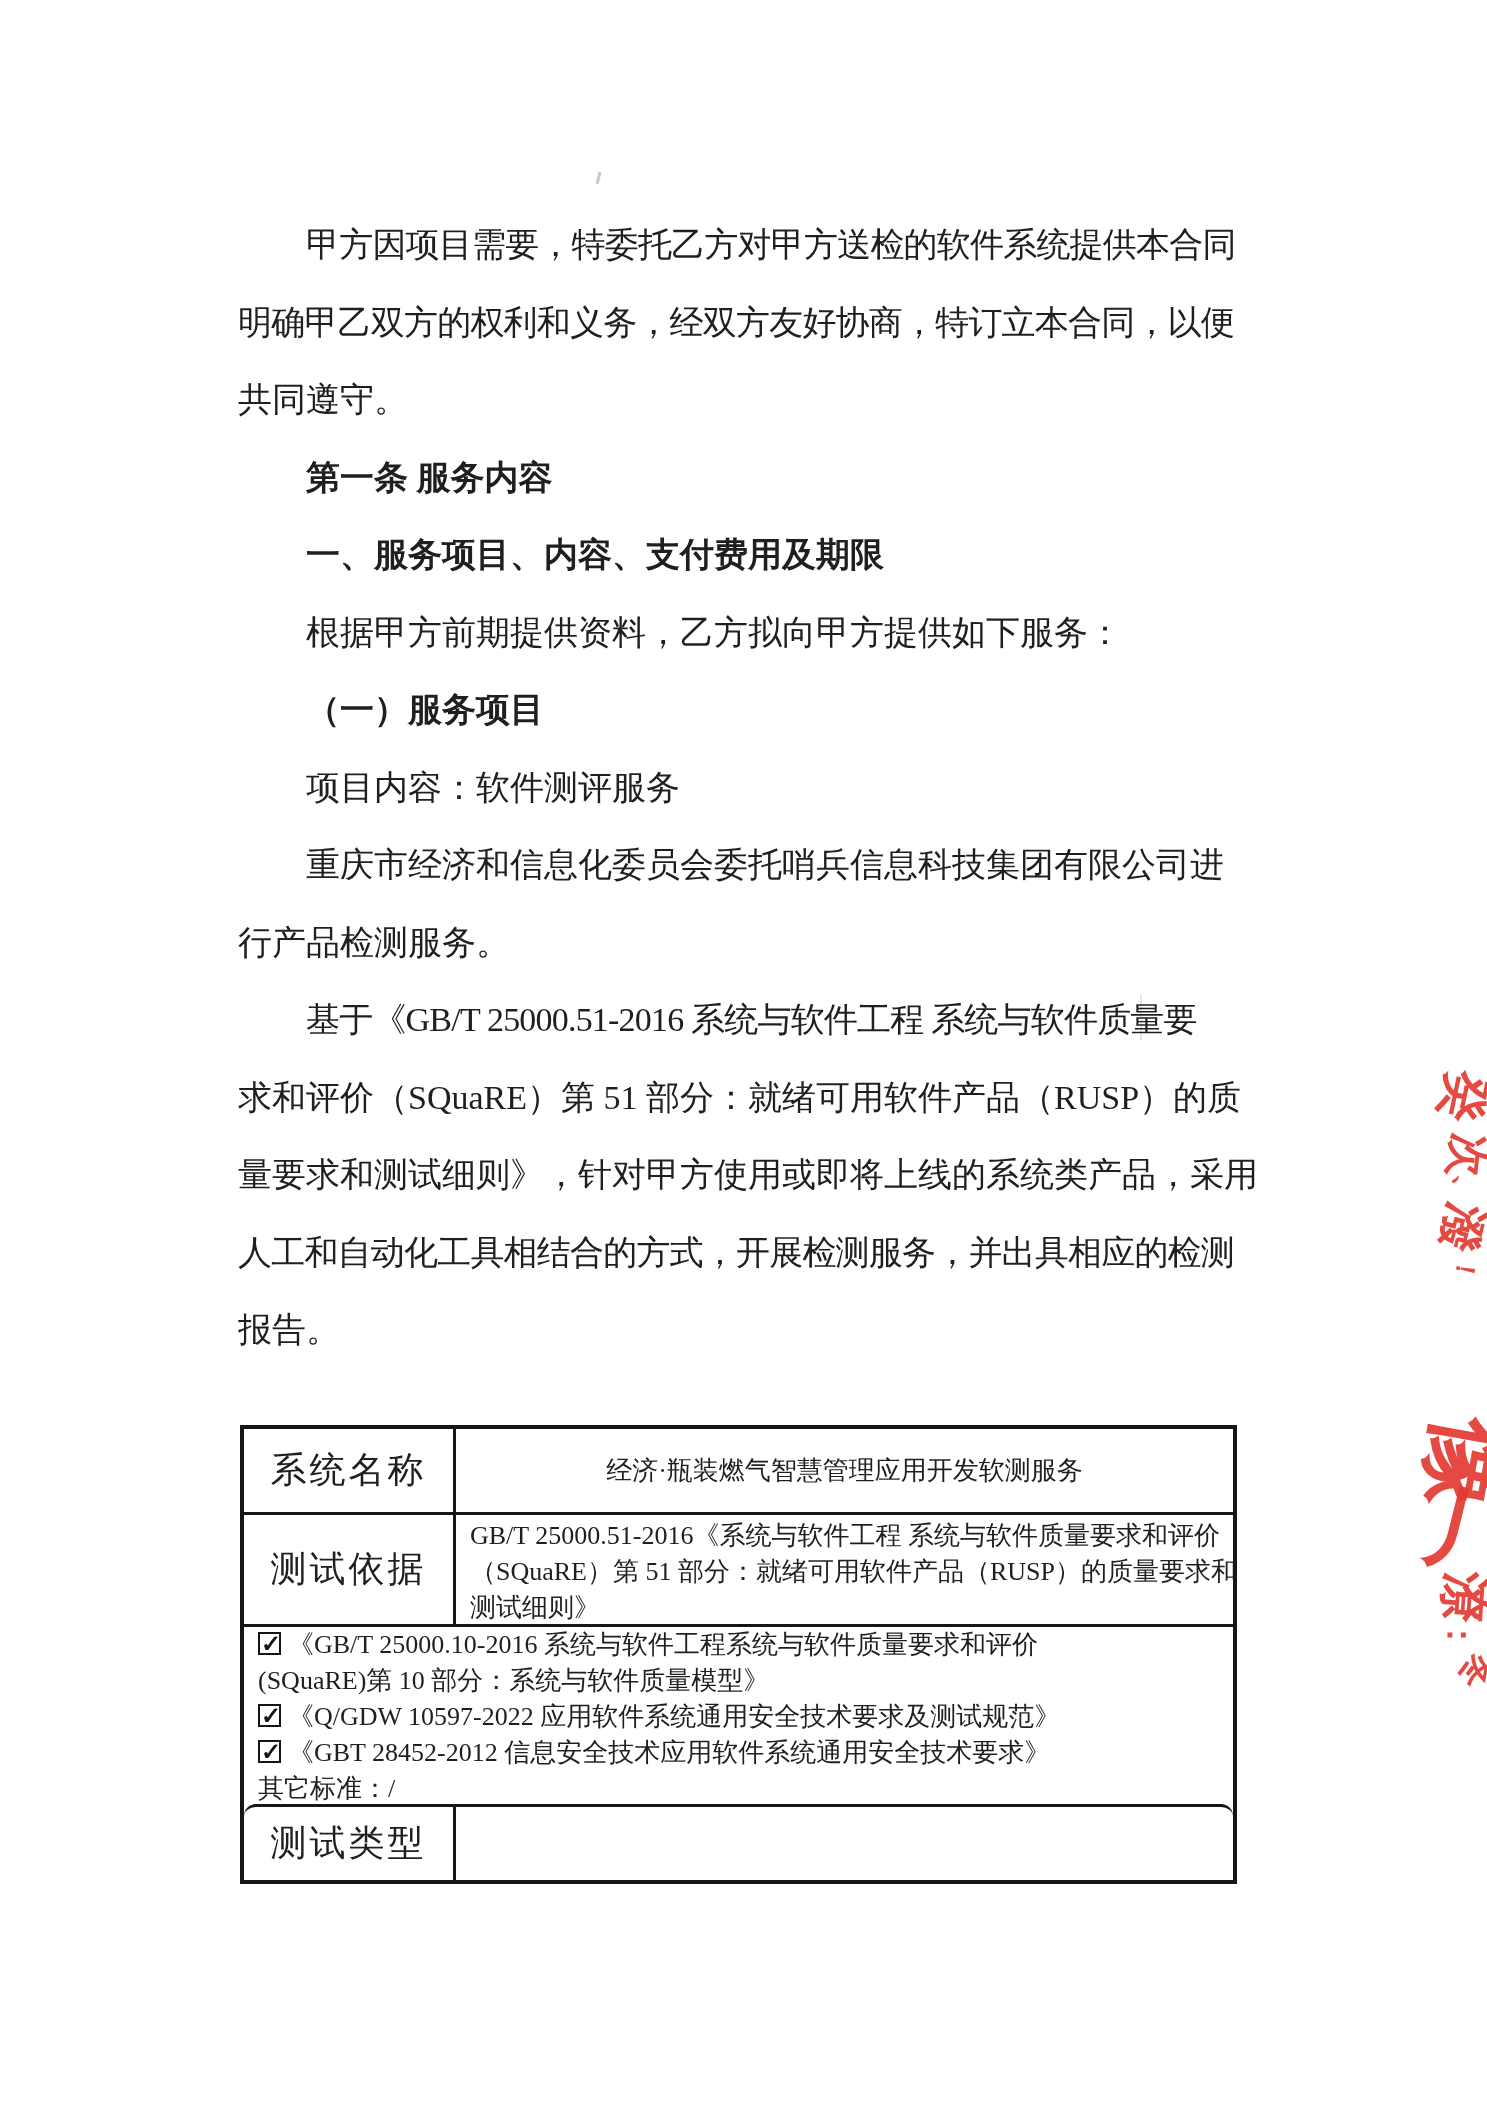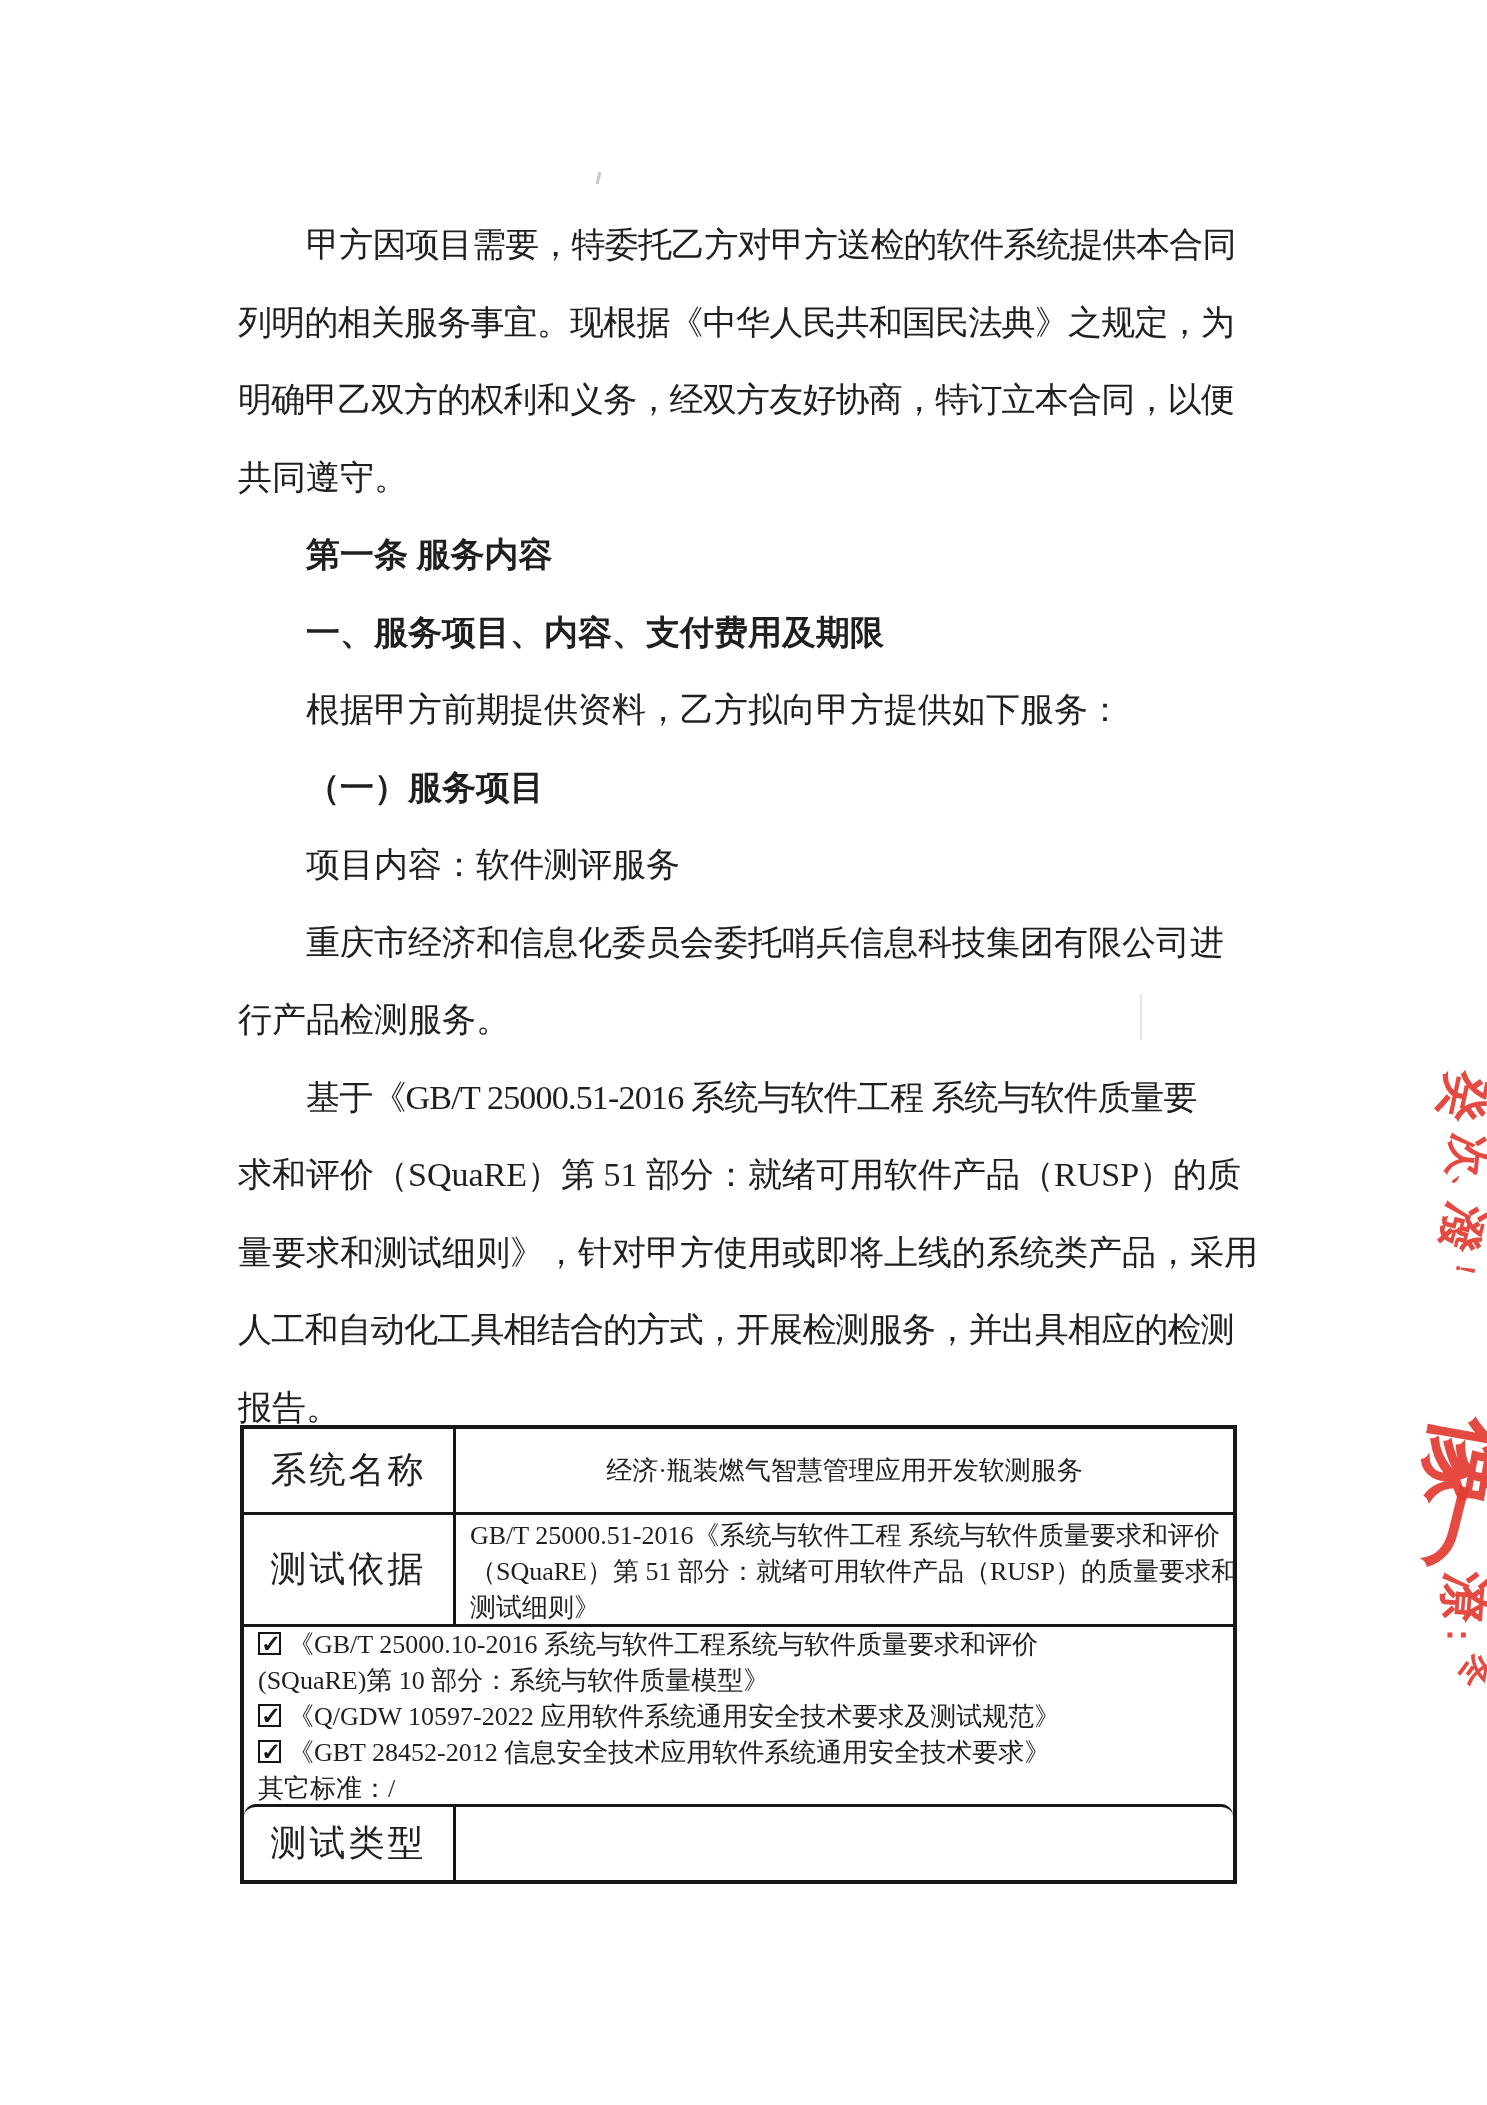--- a/index.html
+++ b/index.html
@@ -95,21 +95,20 @@
 </head>
 <body>
 
 <div class="page">
 
   <div class="speck1"></div>
   <div class="speck2"></div>
 
   <div class="doc-body">
     <div class="line ind t">甲方因项目需要，特委托乙方对甲方送检的软件系统提供本合同</div>
-    <div class="line t">列明的相关服务事宜。现根据《中华人民共和国民法典》之规定，为</div>
     <div class="line t">明确甲乙双方的权利和义务，经双方友好协商，特订立本合同，以便</div>
     <div class="line">共同遵守。</div>
     <div class="line ind bold">第一条 服务内容</div>
     <div class="line ind bold">一、服务项目、内容、支付费用及期限</div>
     <div class="line ind">根据甲方前期提供资料，乙方拟向甲方提供如下服务：</div>
     <div class="line ind bold">（一）服务项目</div>
     <div class="line ind">项目内容：软件测评服务</div>
     <div class="line ind">重庆市经济和信息化委员会委托哨兵信息科技集团有限公司进</div>
     <div class="line">行产品检测服务。</div>
     <div class="line ind t">基于《GB/T 25000.51-2016 系统与软件工程 系统与软件质量要</div>

